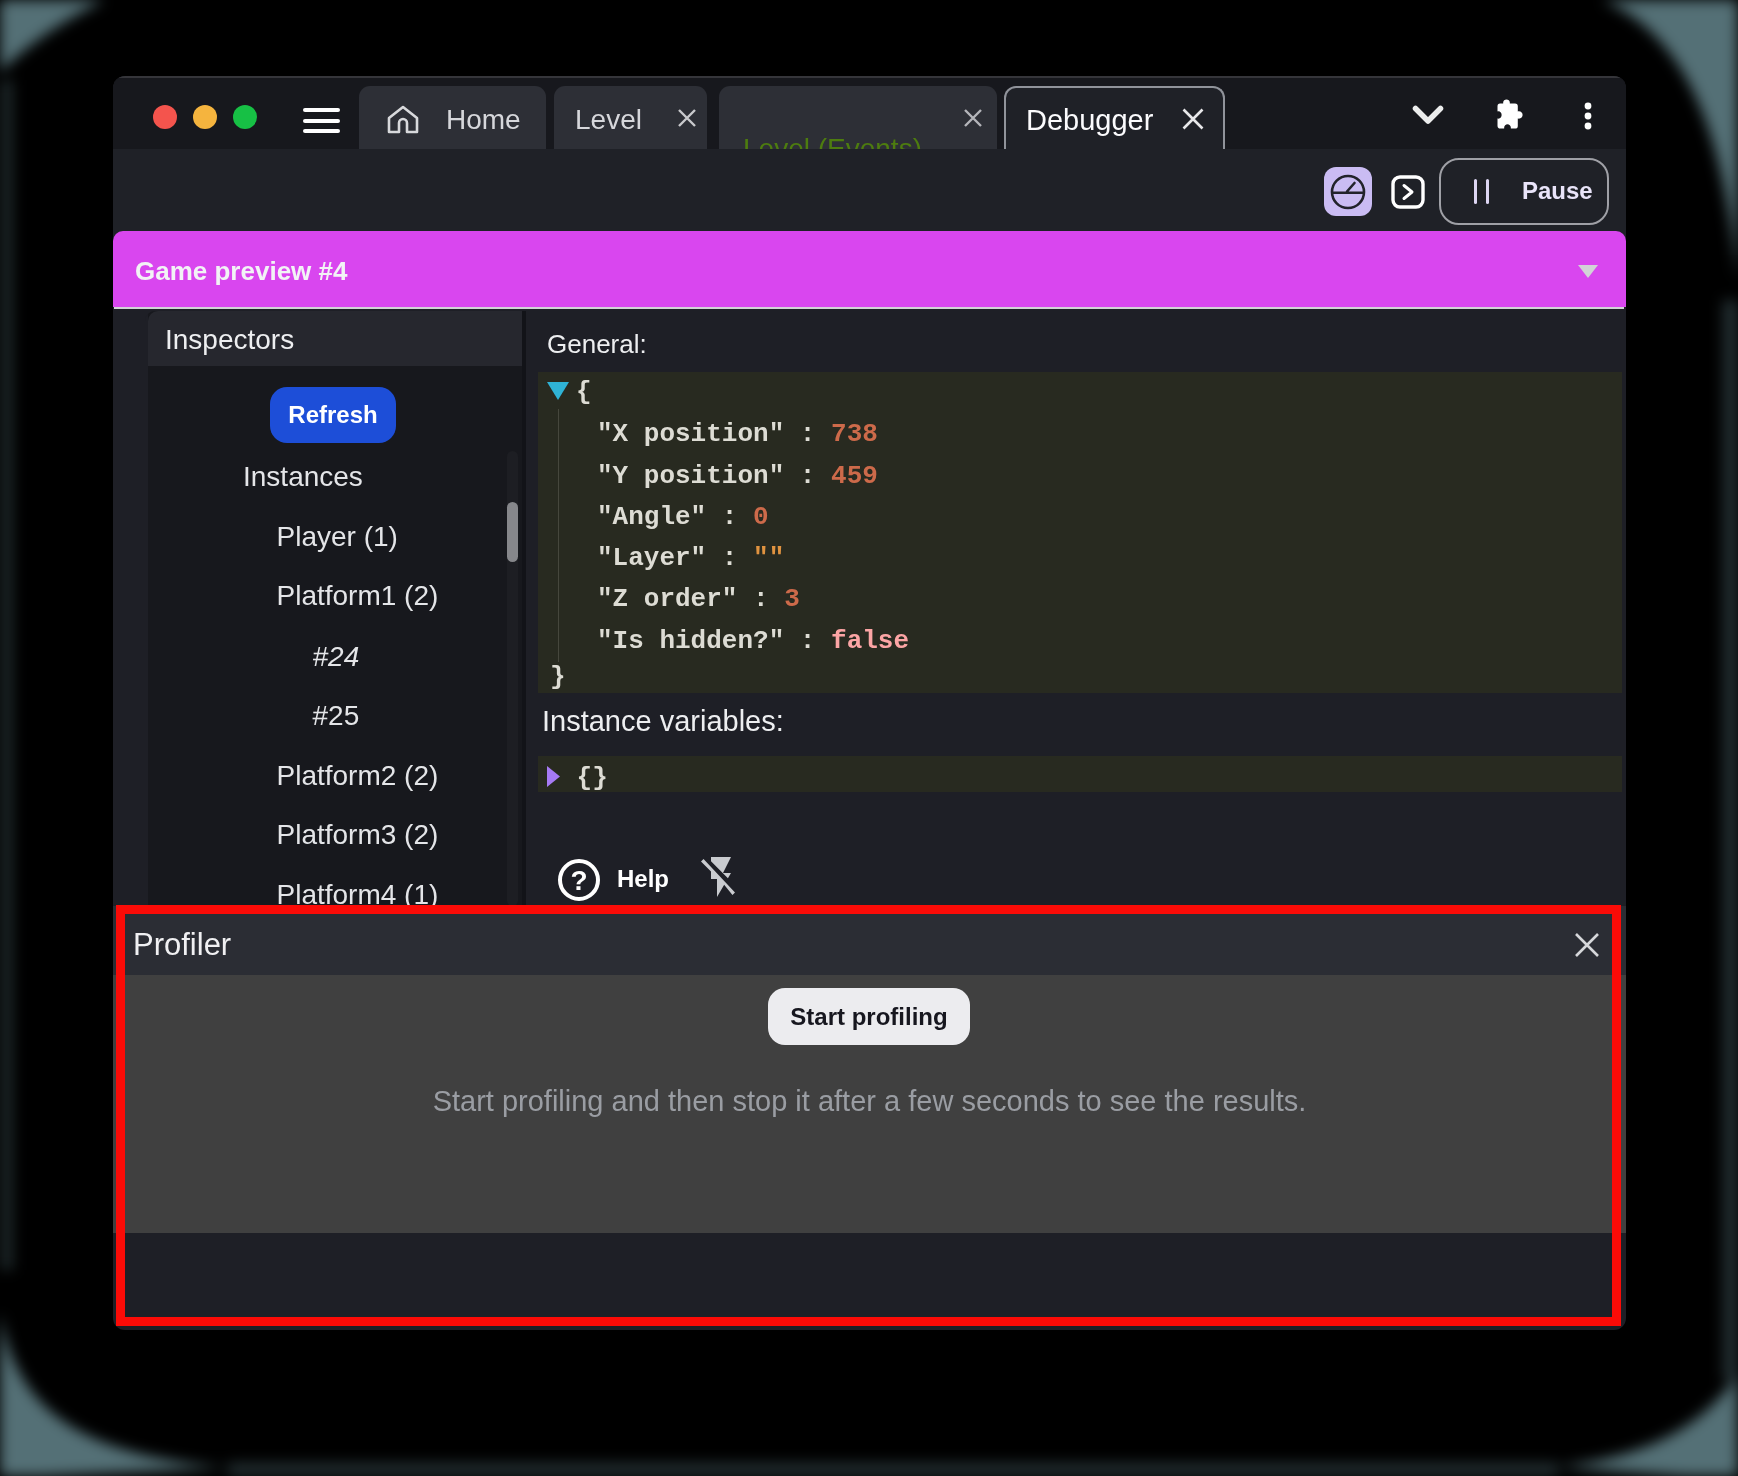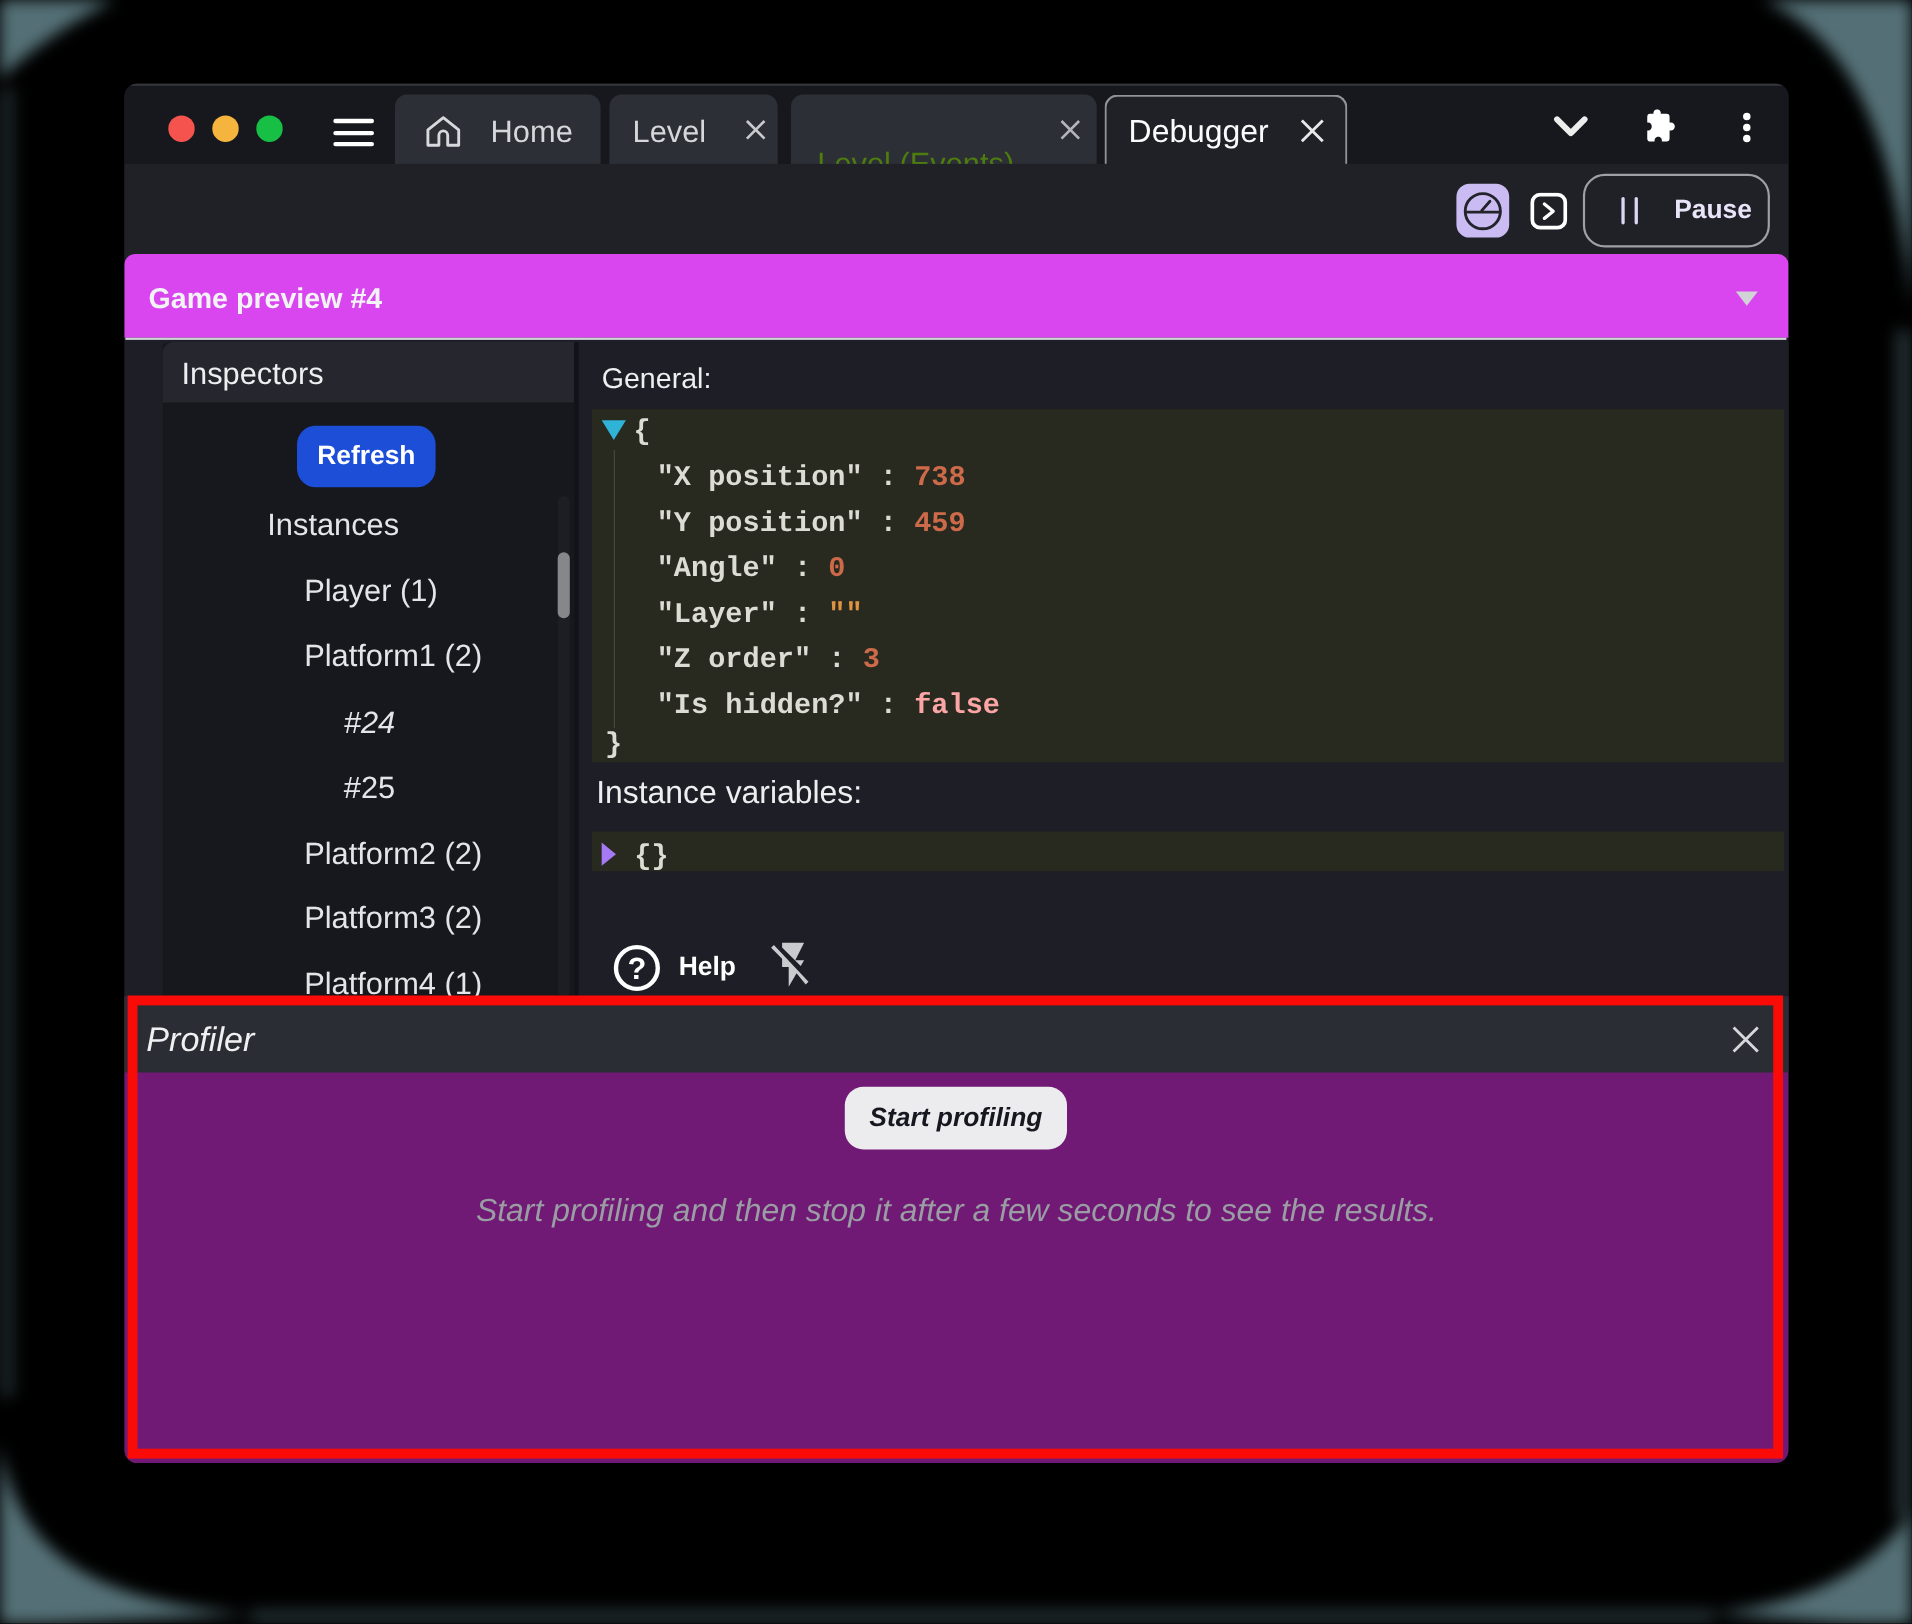--- a/index.html
+++ b/index.html
@@ -25,21 +25,21 @@
   #content { position:absolute; left:0; top:235px; width:100%; height:595px; background:#1e1f26; border-radius:10px 10px 0 0; overflow:hidden;margin-left:32px; }
   #leftpanel { position:absolute; left:3px; top:0; width:374px; height:595px; background:#17181d; }
   #lphead { position:absolute; left:0; top:0; width:100%; height:55px; background:#26272e; border-radius:10px 0 0 0; }
   .treeitem { position:absolute; font-size:28px; color:#e4e5e8; white-space:pre; }
   #divider { position:absolute; left:377px; top:0; width:4px; height:595px; background:#121318; }
   .codeblock { position:absolute; left:393px; width:1084px; background:#282a20; }
   .mono { position:absolute; font-family:"Liberation Mono", monospace; font-size:26px; font-weight:bold; color:#dddcd4; white-space:pre; line-height:1; }
   .num { color:#cd6a4a; } .str { color:#e09340; } .bool { color:#fca5a5; }
   .label { position:absolute; font-size:26px; color:#edeef0; }
   
-  #profiler { position:absolute; left:0; top:830px; width:100%; height:424px; background:#701a75;font-style:italic; }
+  #profiler { position:absolute; left:0; top:830px; width:100%; height:327px; background:#404040; }
   #profhead { position:absolute; left:0; top:0; width:100%; height:69px; background:#2b2d34; }
   #redbox { position:absolute; left:116px; top:905px; width:1505px; height:421px; border:9px solid #fb0b07; z-index:50; }
   .btn { display:flex; align-items:center; justify-content:center; font-weight:bold; }
 </style>
 </head>
 <body>
 
 <svg class="abs" width="1738" height="1476" style="left:0;top:0;filter:blur(7px)" viewBox="0 0 1738 1476">
   <g fill="#547076">
     <path d="M-4,-4 L112,-4 C56,24 24,48 -4,76 Z"></path>

